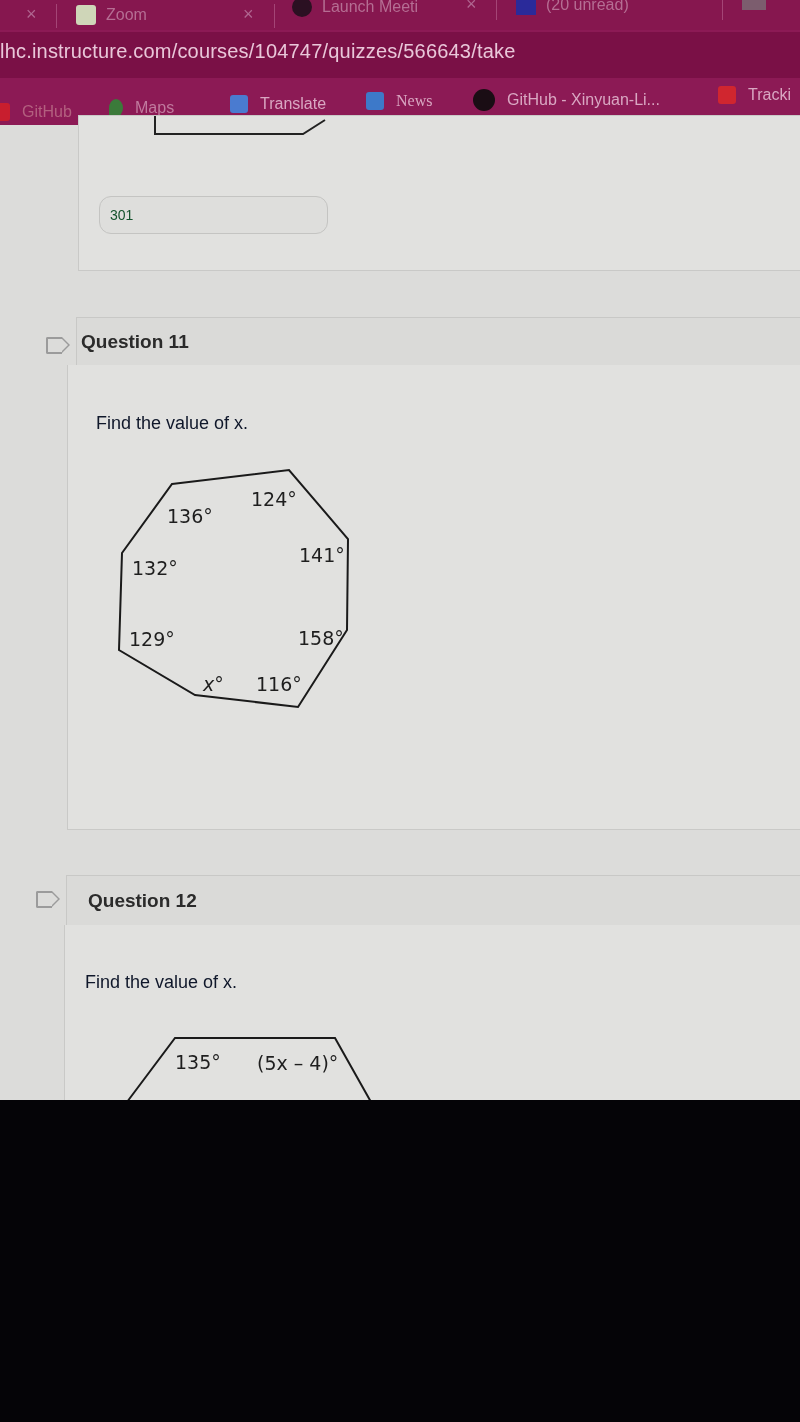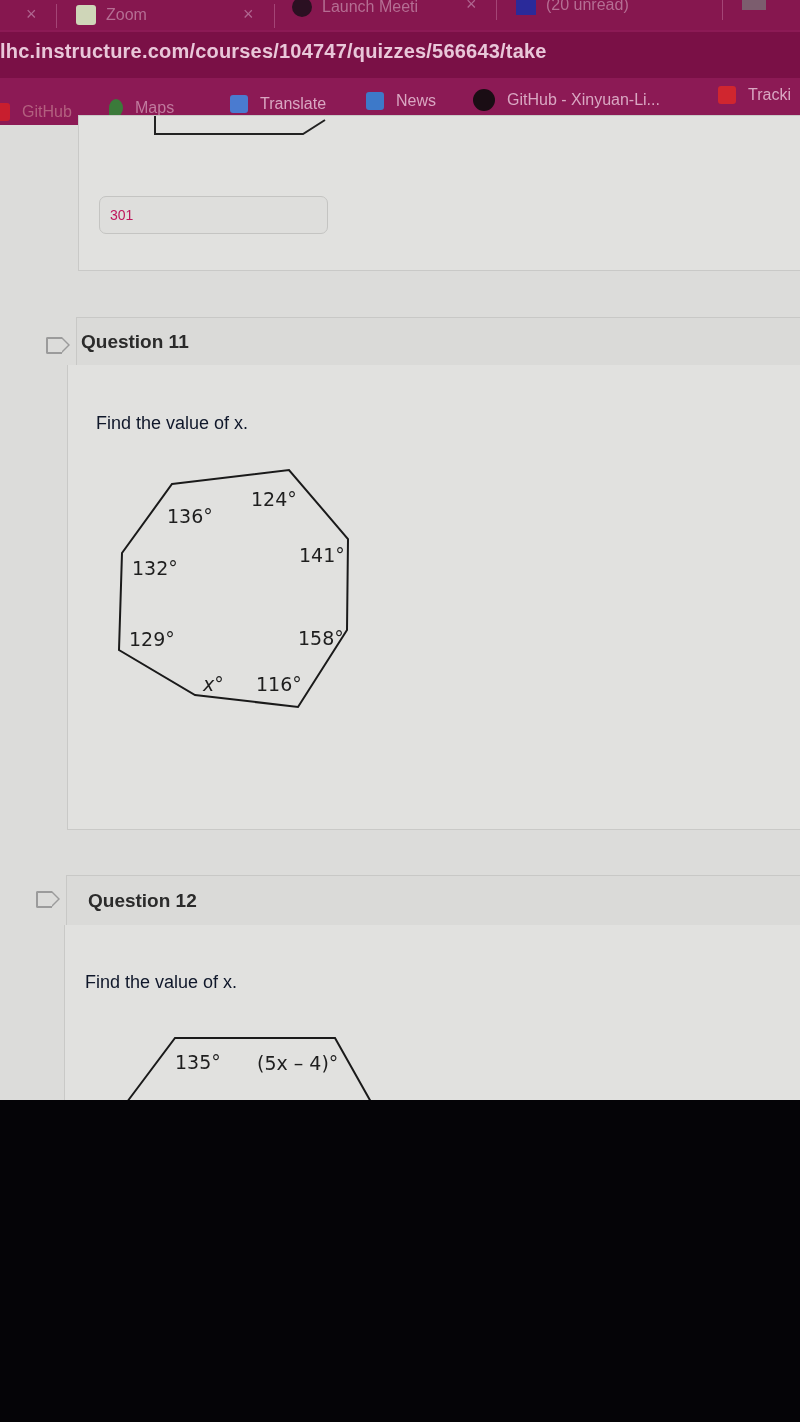--- a/index.html
+++ b/index.html
@@ -9,36 +9,36 @@
     font-family:"Liberation Sans", sans-serif;
   }
   
   .chrome { position:absolute; left:0; top:0; width:800px; height:140px; background:#8c1a55; }
   .tabstrip { position:absolute; left:0; top:0; width:800px; height:30px; background:#86174f; }
   .tab { position:absolute; top:0; height:30px; display:flex; align-items:center; color:#b56e93; font-size:16px; }
   .tab .fav { width:20px; height:20px; margin-right:10px; border-radius:3px; }
   .tab-close { position:absolute; top:4px; color:#b06690; font-size:18px; }
   .tab-sep { position:absolute; top:4px; width:1px; height:24px; background:#a44576; }
   .urlbar { position:absolute; left:0; top:32px; width:800px; height:46px; background:#7a1046; }
-  .url { position:absolute; left:0; top:40px; color:#e9c7d9; font-size:20px; letter-spacing:0.2px; white-space:nowrap;font-weight:bold; }
+  .url { position:absolute; left:0; top:40px; color:#e9c7d9; font-size:20px; letter-spacing:0.2px; white-space:nowrap; }
   .bookmarks { position:absolute; left:0; top:82px; width:800px; height:42px; }
   .bm { position:absolute; top:90px; display:flex; align-items:center; color:#d9a7c2; font-size:16px; white-space:nowrap; }
   .bm .ico { width:18px; height:18px; margin-right:12px; border-radius:3px; display:inline-block; }
   
   .page { position:absolute; left:0; top:125px; width:800px; height:980px; background:#dcdcda; }
   .panel { position:absolute; background:#e1e1df; border:1px solid #c9c9c7; }
   .q-header { position:absolute; background:#dadad8; border:1px solid #c8c8c6; border-right:none; display:flex; align-items:center; }
   .q-title { font-size:19px; color:#2b2b2b; font-weight:bold; }
   .flag { position:absolute; width:14px; height:13px; border:2px solid #9b9b9b; border-right:none; border-radius:2px 0 0 2px; }
   .flag::after { content:""; position:absolute; right:-8px; top:-2px; width:0; height:0;
     border-top:8.5px solid transparent; border-bottom:8.5px solid transparent; border-left:8px solid #9b9b9b; }
   .flag::before { content:""; position:absolute; right:-6px; top:0; width:0; height:0; z-index:1;
     border-top:6.5px solid transparent; border-bottom:6.5px solid transparent; border-left:6px solid #dcdcda; }
   .prompt { position:absolute; font-size:18px; color:#0f172a; }
-  .answer { position:absolute; background:#dededc; border:1px solid #c4c4c2; border-radius:7px; font-size:14px; color:#be185d; padding-left:10px; box-sizing:border-box; display:flex; align-items:center; }
+  .answer { position:absolute; background:#dededc; border:1px solid #c4c4c2; border-radius:12px; font-size:14px; color:#14532d; padding-left:10px; box-sizing:border-box; display:flex; align-items:center; }
   svg text { font-family:"DejaVu Sans", sans-serif; fill:#1e1e1e; }
   .monitor-bottom { position:absolute; left:0; top:1100px; width:800px; height:322px; background:#050407; }
 </style>
 </head>
 <body>
 
 <div class="chrome">
   <div class="tabstrip"></div>
 
   <span class="tab-close" style="left:26px;">×</span>
@@ -74,21 +74,21 @@
     <span style="color:#b3607f;">GitHub</span>
   </div>
   <div class="bm" style="left:109px; top:99px;">
     <span class="ico" style="background:#3b7a3a; border-radius:50% 50% 50% 0; width:14px;"></span>
     <span style="color:#c07a9e;">Maps</span>
   </div>
   <div class="bm" style="left:230px; top:95px;">
     <span class="ico" style="background:#4a7bd0;"></span>
     <span>Translate</span>
   </div>
-  <div class="bm" style="left:366px; top:92px;">
+  <div class="bm" style="left:366px; top:92px;font-family:Liberation Serif, serif;">
     <span class="ico" style="background:#3d79c9;"></span>
     <span>News</span>
   </div>
   <div class="bm" style="left:473px; top:89px;">
     <span class="ico" style="background:#1a0d14; border-radius:50%; width:22px; height:22px;"></span>
     <span>GitHub - Xinyuan-Li...</span>
   </div>
   <div class="bm" style="left:718px; top:86px;">
     <span class="ico" style="background:#d0262f; width:18px;"></span>
     <span>Tracki</span>

